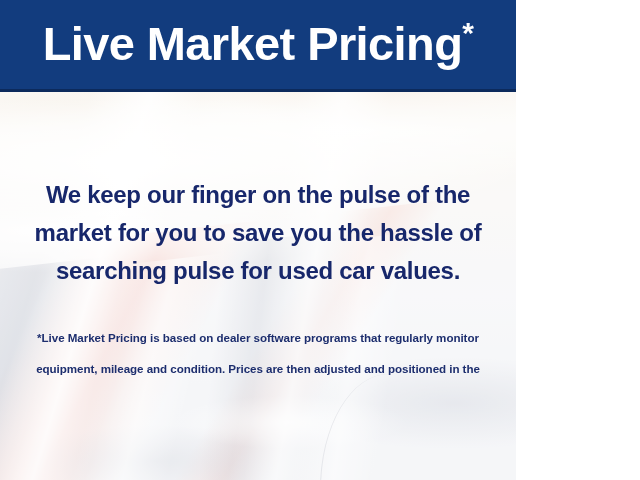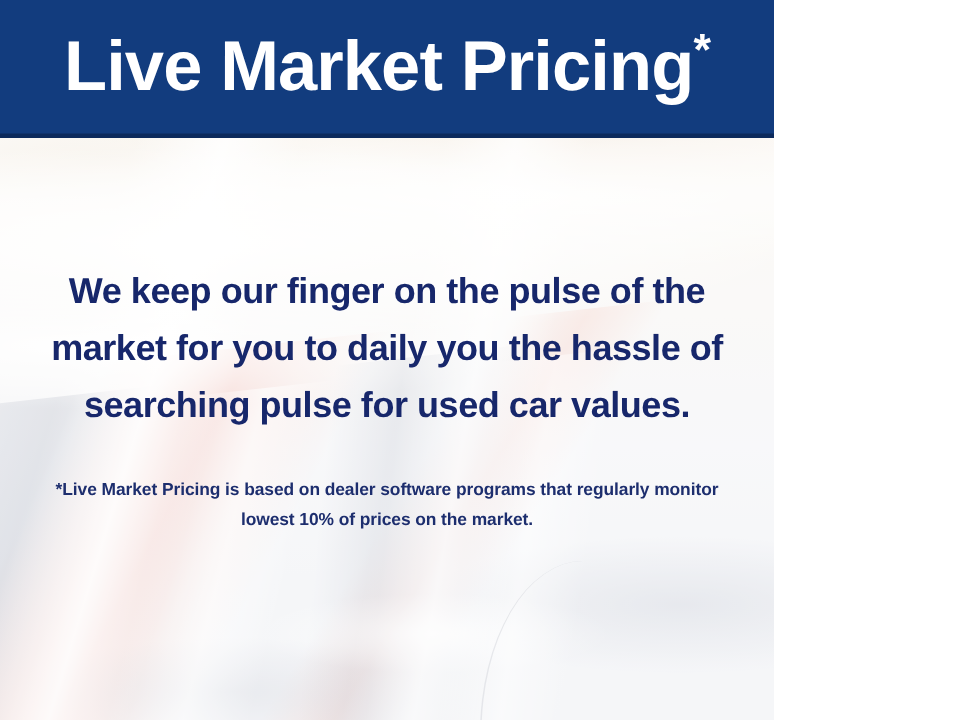--- a/index.html
+++ b/index.html
@@ -199,21 +199,21 @@
     right: 0;
     text-align: center;
     color: #1d2e6e;
     font-size: 11.6px;
     font-weight: bold;
     line-height: 19.5px;
     letter-spacing: -0.05px;
     padding: 0 22px;
     box-sizing: border-box;
   }
-  .disclaimer .dc-line { display: block; white-space: nowrap; }
+  .disclaimer .dc-line { display: block; white-space: nowrap; margin-top: 11px; }
 </style>
 </head>
 <body>
 
 <div class="banner">
 
   <div class="bg-layer bg-base"></div>
   <div class="bg-layer bg-warm"></div>
   <div class="bg-layer bg-red"></div>
   <div class="bg-layer bg-dark"></div>
@@ -223,23 +223,23 @@
   <div class="bg-layer bg-veil"></div>
 
   <div class="header">
     <h1 class="header-title"><span>Live Market Pricing</span><span class="star">*</span></h1>
   </div>
 
   <div class="content">
 
     <div class="headline">
       <span class="hl-line">We keep our finger on the pulse of the</span>
-      <span class="hl-line">market for you to daily you the hassle of</span>
+      <span class="hl-line">market for you to save you the hassle of</span>
       <span class="hl-line">searching pulse for used car values.</span>
     </div>
 
     <div class="disclaimer">
       <span class="dc-line">*Live Market Pricing is based on dealer software programs that regularly monitor</span>
-      <span class="dc-line">lowest 10% of prices on the market.</span>
+      <span class="dc-line">equipment, mileage and condition. Prices are then adjusted and positioned in the</span>
     </div>
 
   </div>
 </div>
 
 </body></html>

